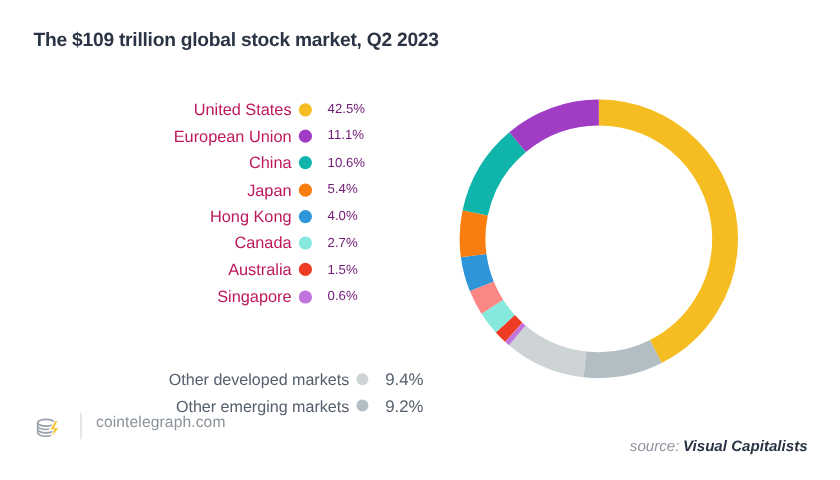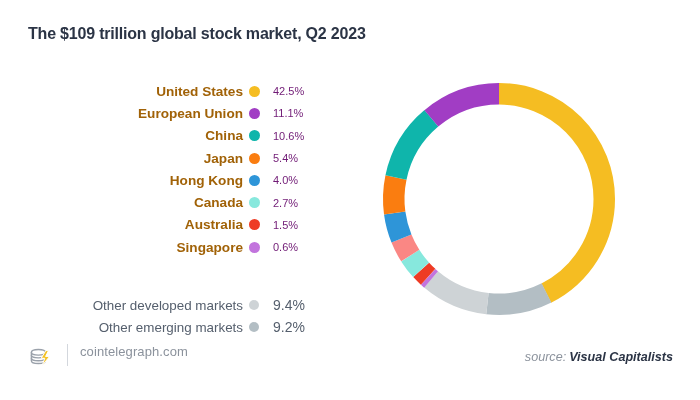--- a/index.html
+++ b/index.html
@@ -36,22 +36,22 @@
   }
   .legend-row {
     display: grid;
     grid-template-columns: 243px 22px 1fr;
     align-items: center;
     height: 22.3px;
   }
   .legend-label {
     text-align: right;
     font-size: 13.6px;
-    font-weight: bold;
-    color: #a16207;
+    font-weight: normal;
+    color: #be185d;
     white-space: nowrap;
     padding-right: 0px;
   }
   .legend-swatch-cell {
     display: flex;
     justify-content: center;
     align-items: center;
   }
   .legend-dot {
     width: 11px;
@@ -62,22 +62,23 @@
   .legend-value {
     font-size: 11px;
     color: #701a75;
     white-space: nowrap;
     padding-left: 8px;
   }
 
   #legend-other {
     position: absolute;
     left: 0px;
-    top: 294px;
+    top: 305px;
     width: 340px;
+    padding-left: 48px;
   }
   #legend-other .legend-label {
     color: #555f6d;
     font-weight: normal;
     font-size: 13.4px;
   }
   #legend-other .legend-value {
     color: #555f6d;
     font-size: 14px;
   }
@@ -120,21 +121,21 @@
   }
   #brand-name {
     font-size: 13px;
     color: #8b929c;
     letter-spacing: 0.1px;
     white-space: nowrap;
   }
   #source {
     position: absolute;
     right: 27px;
-    top: 350px;
+    top: 365px;
     font-size: 12.6px;
     font-style: italic;
     color: #8b929c;
     white-space: nowrap;
   }
   #source-name {
     font-weight: bold;
     font-style: italic;
     color: #2b3445;
     margin-left: 3px;

